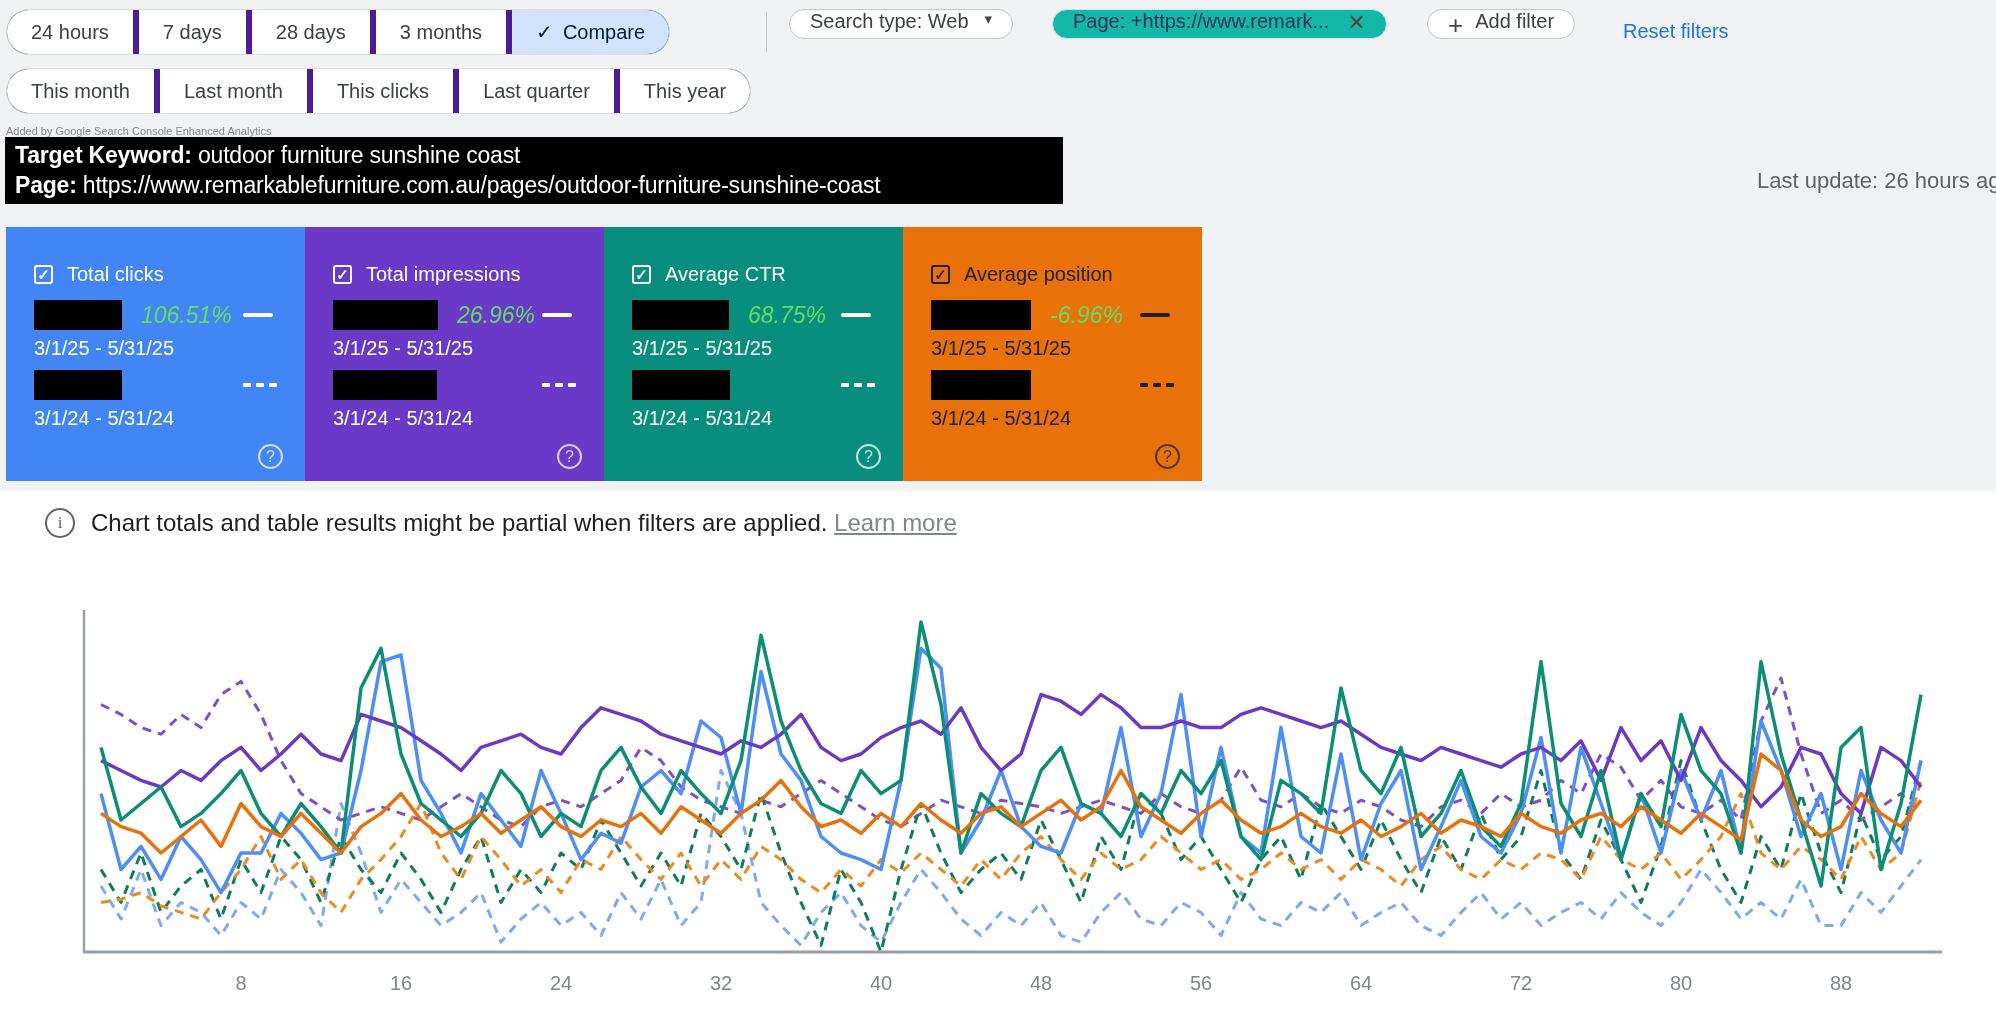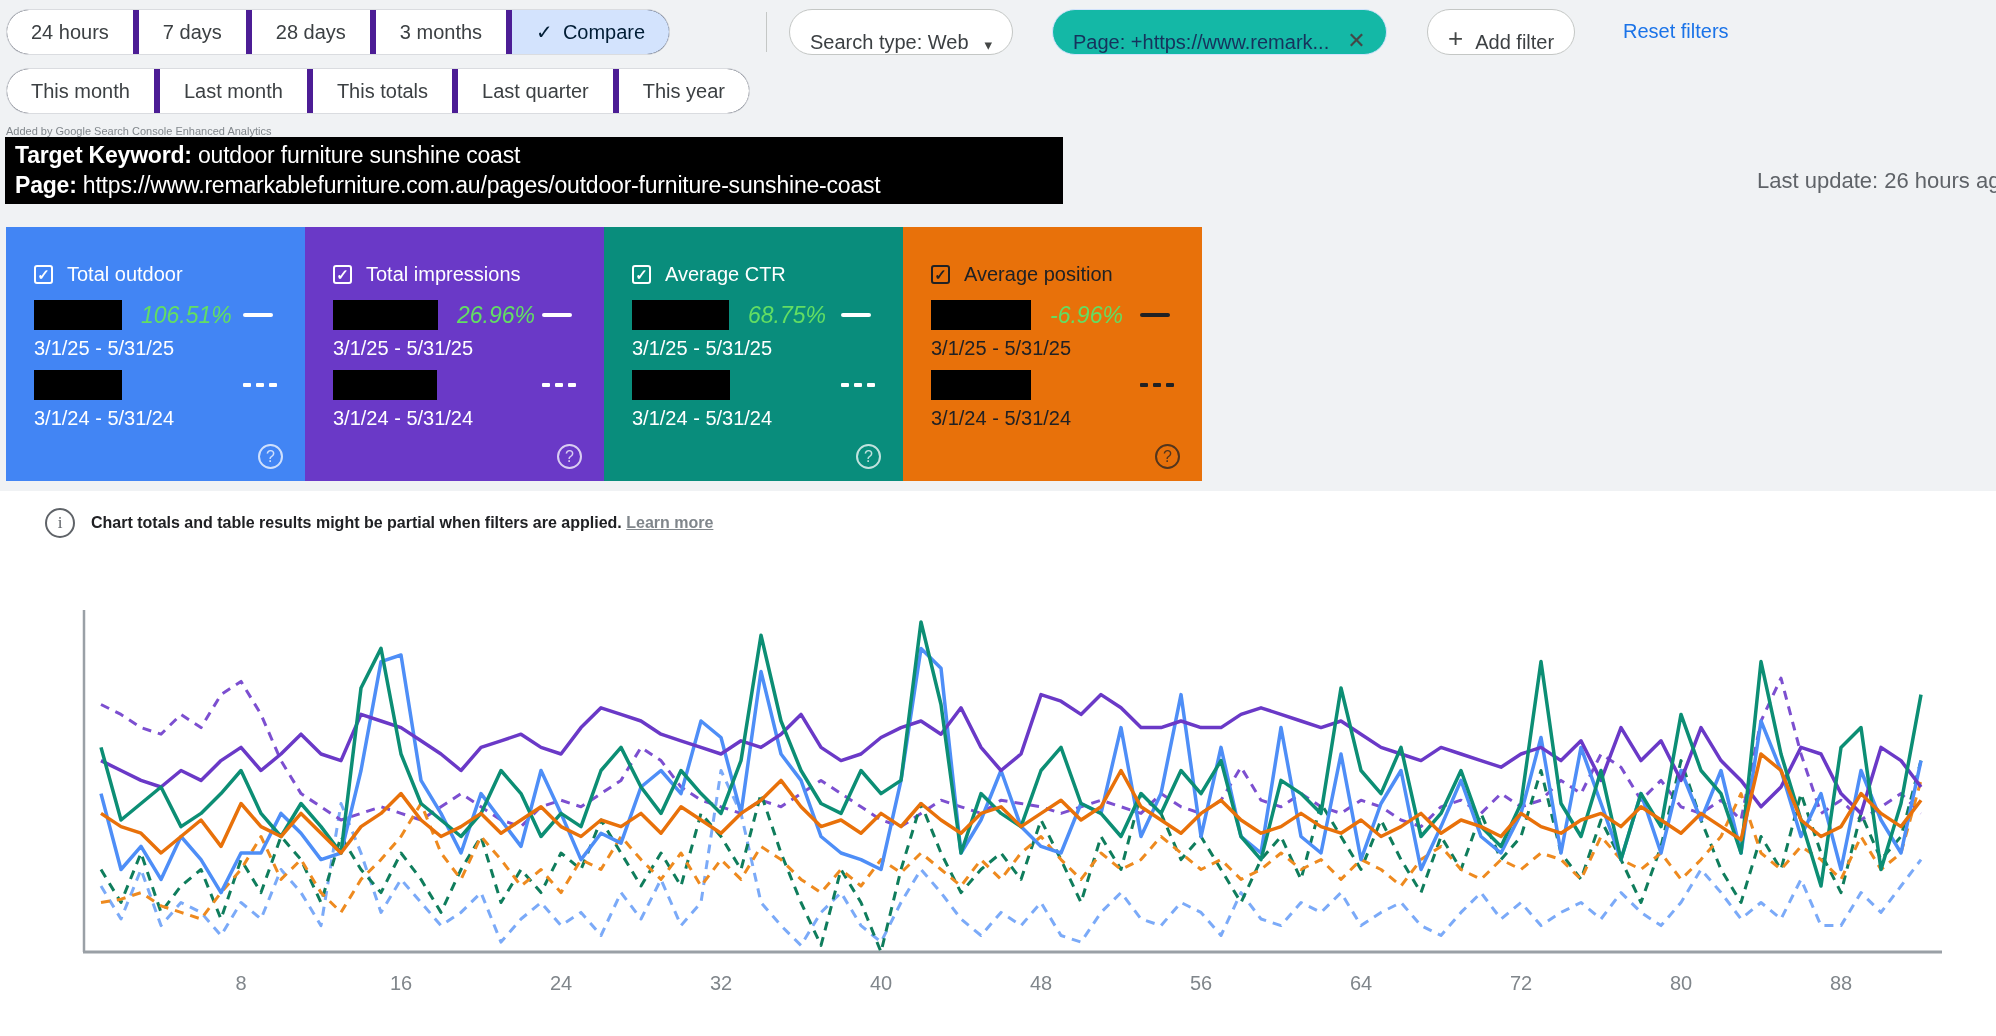--- a/index.html
+++ b/index.html
@@ -9,21 +9,21 @@
     font-family:"Liberation Sans", sans-serif;
     color:#3C4043;
   }
   
   .seg-group{position:absolute;display:inline-flex;border:1px solid #DADCE0;border-radius:25px;background:#0f172a;overflow:hidden;height:46px;box-sizing:border-box;}
   .seg-btn{display:flex;align-items:center;gap:10px;padding:0 24px;font-size:20px;color:#3C4043;background:#fff;border-left:6px solid #4c1d95;cursor:pointer;white-space:nowrap;}
   .seg-btn:first-child{border-left:none;}
   .seg-btn.active{background:#D3E3FD;color:#001D35;}
   .seg-btn .check{font-size:20px;color:#001D35;}
   .toolbar-divider{position:absolute;left:766px;top:12px;width:1px;height:40px;background:#C4C7C5;}
-  .chip{position:absolute;height:46px;box-sizing:border-box;display:flex;align-items:flex-end;gap:12px;padding:0 20px;border-radius:23px;border:1px solid #C4C7C5;background:#fff;font-size:20px;color:#3C4043;cursor:pointer;white-space:nowrap;}
+  .chip{position:absolute;height:30px;box-sizing:border-box;display:flex;align-items:flex-start;gap:12px;padding:0 20px;border-radius:23px;border:1px solid #C4C7C5;background:#fff;font-size:20px;color:#3C4043;cursor:pointer;white-space:nowrap;}
   .chip.active{background:#14b8a6;border-color:#D3E3FD;color:#16325C;}
   .chip .caret{font-size:15px;color:#444746;margin-left:4px;}
   .chip .x-icon{font-size:22px;color:#444746;margin-left:6px;}
   .chip .plus-icon{font-size:26px;color:#444746;font-weight:400;}
   .reset-link{position:absolute;left:1623px;top:20px;font-size:20px;font-weight:500;color:#1A73E8;cursor:pointer;white-space:nowrap;}
   
   .added-by{position:absolute;left:6px;top:125px;font-size:11px;color:#80868B;}
   .black-banner{position:absolute;left:5px;top:137px;width:1058px;height:67px;background:#000;color:#fff;box-sizing:border-box;padding:3px 10px;font-size:23px;line-height:30px;letter-spacing:-0.2px;white-space:nowrap;overflow:hidden;}
   .black-banner b{font-weight:700;}
   .last-update{position:absolute;left:1757px;top:168px;font-size:22px;color:#5F6368;white-space:nowrap;}
@@ -40,21 +40,21 @@
   .metric-card .range.r2{top:180px;}
   .metric-card .redact2{position:absolute;left:28px;top:143px;height:30px;background:#000;}
   .mark-current{position:absolute;right:32px;top:86px;width:30px;height:4px;border-radius:2px;background:currentColor;}
   .mark-prev{position:absolute;right:28px;top:156px;display:flex;gap:5px;}
   .mark-prev span{width:8px;height:4px;border-radius:1px;background:currentColor;}
   .help-icon{position:absolute;right:22px;bottom:12px;width:25px;height:25px;border:2px solid currentColor;border-radius:50%;display:flex;align-items:center;justify-content:center;font-size:16px;opacity:.75;box-sizing:border-box;}
   
   .panel{position:absolute;left:0;top:491px;width:1996px;height:545px;background:#fff;}
   .info-row{position:absolute;left:45px;top:508px;display:flex;align-items:center;gap:16px;}
   .info-icon{width:30px;height:30px;border:2.5px solid #5F6368;border-radius:50%;display:flex;align-items:center;justify-content:center;font-size:17px;font-style:normal;color:#5F6368;box-sizing:border-box;font-family:"Liberation Serif",serif;}
-  .info-text{font-size:16px;color:#202124;font-weight:bold;}
+  .info-text{font-size:24px;color:#202124;}
   .learn-more{color:#80868B;text-decoration:underline;cursor:pointer;}
   
   .chart-wrap{position:absolute;left:0;top:560px;width:1996px;height:476px;}
   .chart-wrap svg{display:block;}
   .chart-wrap text.tick{fill:#80868B;font-size:20px;font-family:"Liberation Sans",sans-serif;text-anchor:middle;}
 </style>
 </head>
 <body>
 
 <div class="seg-group" style="left:6px;top:9px;">
@@ -96,21 +96,21 @@
 <div class="reset-link">Reset filters</div>
 
 <div class="seg-group" style="left:6px;top:68px;">
   <div class="seg-btn">
       <span>This month</span>
     </div>
   <div class="seg-btn">
       <span>Last month</span>
     </div>
   <div class="seg-btn">
-      <span>This totals</span>
+      <span>This clicks</span>
     </div>
   <div class="seg-btn">
       <span>Last quarter</span>
     </div>
   <div class="seg-btn">
       <span>This year</span>
     </div>
 </div>
 
 <div class="added-by">Added by Google Search Console Enhanced Analytics</div>
@@ -118,21 +118,21 @@
 <div class="black-banner">
   <div><b>Target Keyword:</b><span> outdoor furniture sunshine coast</span></div>
   <div><b>Page:</b><span> https://www.remarkablefurniture.com.au/pages/outdoor-furniture-sunshine-coast</span></div>
 </div>
 
 <div class="last-update">Last update: 26 hours ago</div>
 
 <div class="metric-card" style="left: 6px; background: rgb(66, 133, 244); color: rgb(255, 255, 255);">
   <div class="title-row">
     <span class="checkbox">✓</span>
-    <span class="title">Total outdoor</span>
+    <span class="title">Total clicks</span>
   </div>
   <div class="value-row">
     <span class="redact" style="width:88px;"></span>
     <span class="pct">106.51%</span>
   </div>
   <div class="mark-current"></div>
   <div class="range r1">3/1/25 - 5/31/25</div>
   <div class="redact2" style="width:88px;"></div>
   <div class="mark-prev">
       <span></span>

